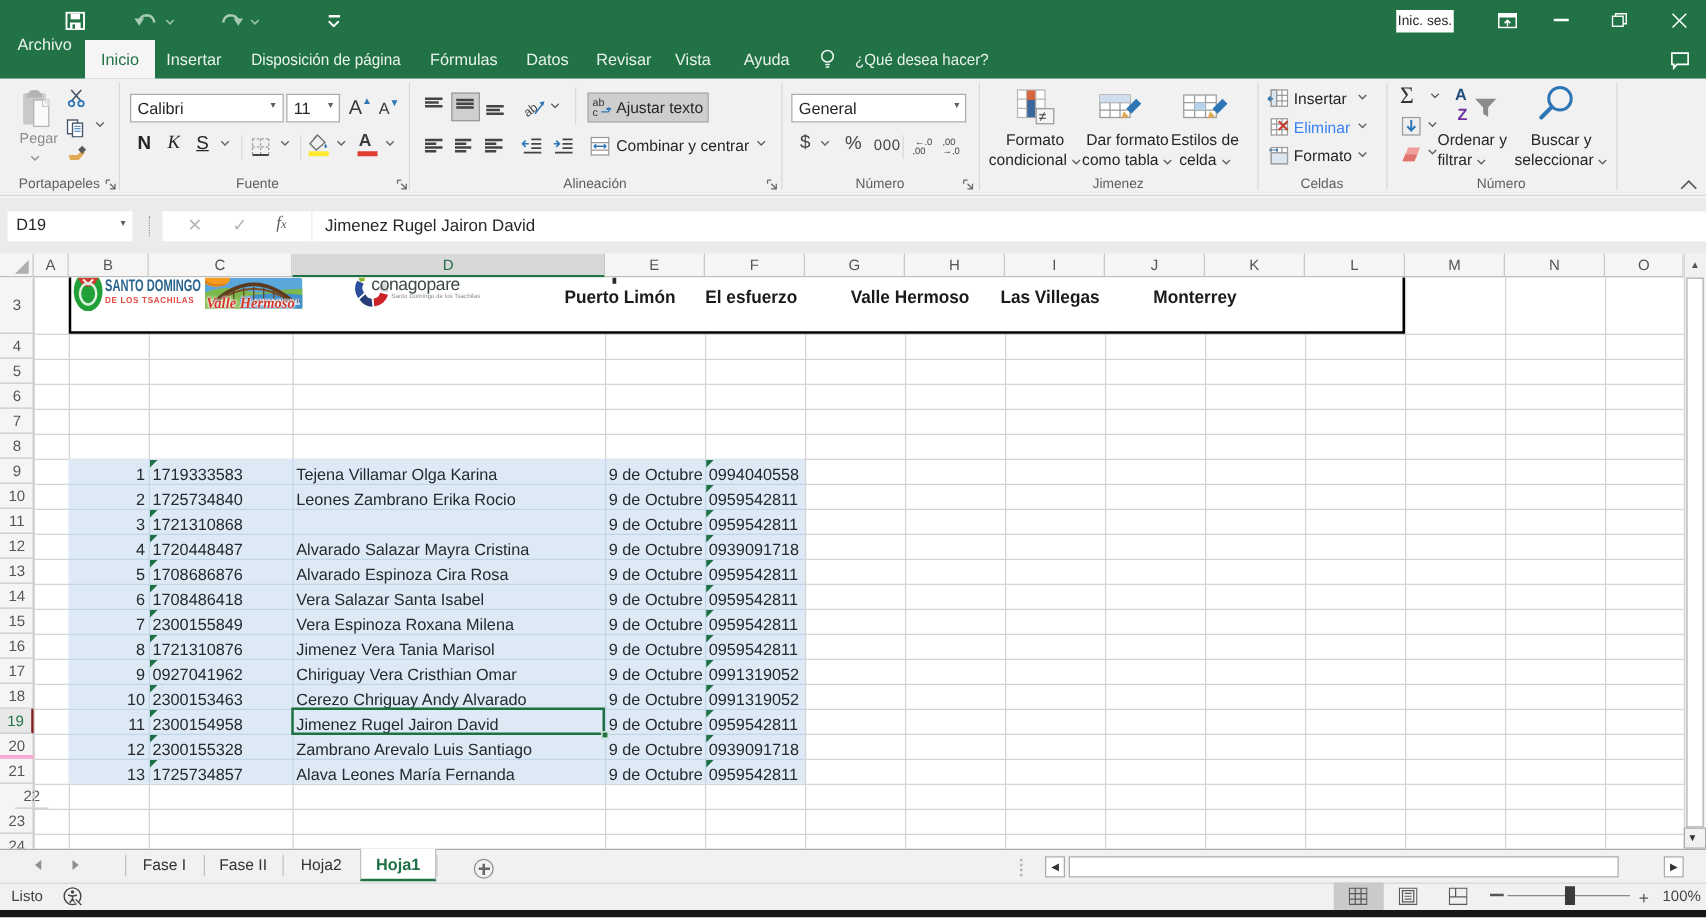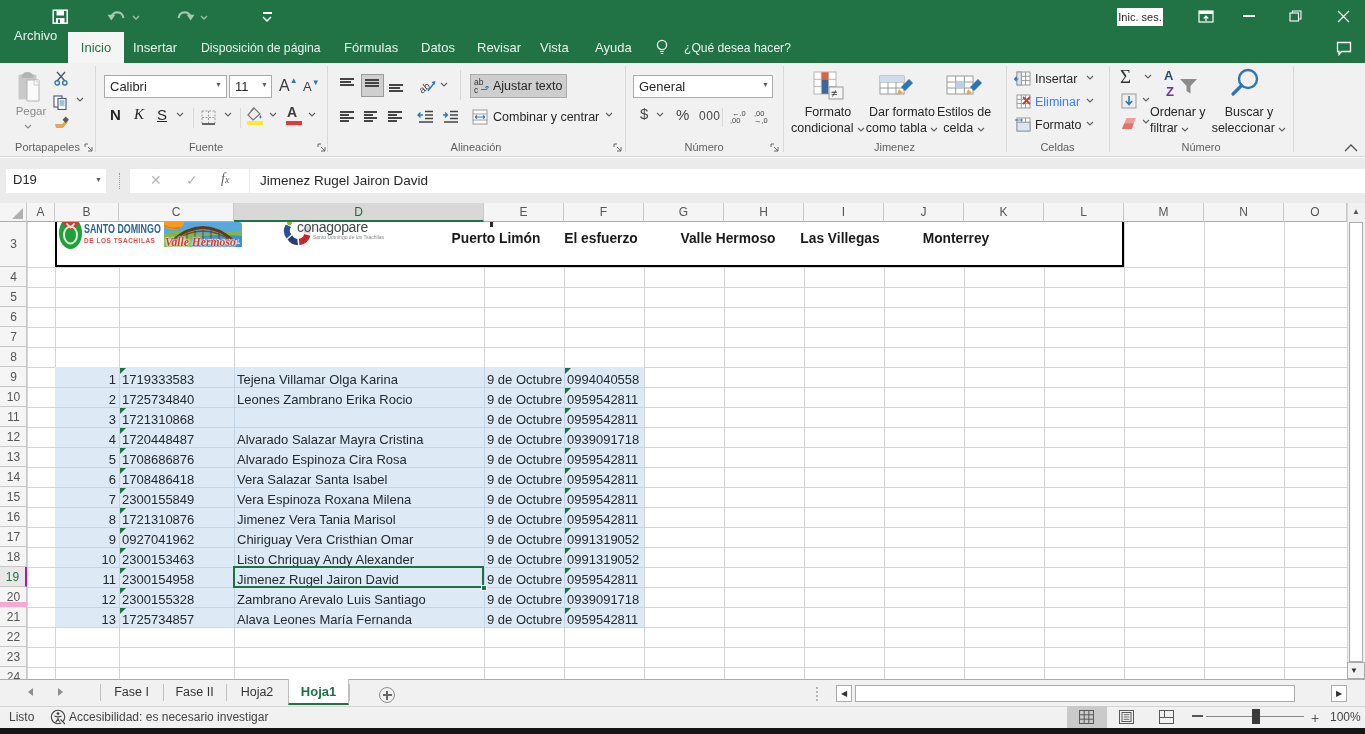--- a/index.html
+++ b/index.html
@@ -372,24 +372,24 @@
 <div class="abs" style="left:0;top:145px;width:27px;height:20px;border-bottom:1px solid #c8c8c8;font-size:12px;color:#555;text-align:center;line-height:20px">9</div>
 <div class="abs" style="left:0;top:165px;width:27px;height:20px;border-bottom:1px solid #c8c8c8;font-size:12px;color:#555;text-align:center;line-height:20px">10</div>
 <div class="abs" style="left:0;top:185px;width:27px;height:20px;border-bottom:1px solid #c8c8c8;font-size:12px;color:#555;text-align:center;line-height:20px">11</div>
 <div class="abs" style="left:0;top:205px;width:27px;height:20px;border-bottom:1px solid #c8c8c8;font-size:12px;color:#555;text-align:center;line-height:20px">12</div>
 <div class="abs" style="left:0;top:225px;width:27px;height:20px;border-bottom:1px solid #c8c8c8;font-size:12px;color:#555;text-align:center;line-height:20px">13</div>
 <div class="abs" style="left:0;top:245px;width:27px;height:20px;border-bottom:1px solid #c8c8c8;font-size:12px;color:#555;text-align:center;line-height:20px">14</div>
 <div class="abs" style="left:0;top:265px;width:27px;height:20px;border-bottom:1px solid #c8c8c8;font-size:12px;color:#555;text-align:center;line-height:20px">15</div>
 <div class="abs" style="left:0;top:285px;width:27px;height:20px;border-bottom:1px solid #c8c8c8;font-size:12px;color:#555;text-align:center;line-height:20px">16</div>
 <div class="abs" style="left:0;top:305px;width:27px;height:20px;border-bottom:1px solid #c8c8c8;font-size:12px;color:#555;text-align:center;line-height:20px">17</div>
 <div class="abs" style="left:0;top:325px;width:27px;height:20px;border-bottom:1px solid #c8c8c8;font-size:12px;color:#555;text-align:center;line-height:20px">18</div>
-<div class="abs" style="left:0;top:345px;width:27px;height:20px;background:#e8e8e8;border-right:2px solid #a21caf;border-bottom:1px solid #c8c8c8;font-size:12px;color:#217346;text-align:center;line-height:20px">19</div>
-<div class="abs" style="left:0;top:365px;width:27px;height:20px;border-bottom:5px solid #f9a8d4;font-size:12px;color:#555;text-align:center;line-height:20px">20</div>
+<div class="abs" style="left:0;top:345px;width:27px;height:20px;background:#e8e8e8;border-right:2px solid #7f1d1d;border-bottom:1px solid #c8c8c8;font-size:12px;color:#217346;text-align:center;line-height:20px">19</div>
+<div class="abs" style="left:0;top:365px;width:27px;height:20px;border-bottom:3px solid #f9a8d4;font-size:12px;color:#555;text-align:center;line-height:20px">20</div>
 <div class="abs" style="left:0;top:385px;width:27px;height:20px;border-bottom:1px solid #c8c8c8;font-size:12px;color:#555;text-align:center;line-height:20px">21</div>
-<div class="abs" style="left:0;top:405px;width:27px;height:20px;border-bottom:1px solid #c8c8c8;font-size:12px;color:#555;text-align:center;line-height:20px">22</div>
+<div class="abs" style="left:12px;top:405px;width:27px;height:20px;border-bottom:1px solid #c8c8c8;font-size:12px;color:#555;text-align:center;line-height:20px">22</div>
 <div class="abs" style="left:0;top:425px;width:27px;height:20px;border-bottom:1px solid #c8c8c8;font-size:12px;color:#555;text-align:center;line-height:20px">23</div>
 <div class="abs" style="left:0;top:445px;width:27px;height:20px;border-bottom:1px solid #c8c8c8;font-size:12px;color:#555;text-align:center;line-height:20px">24</div>
 <div class="abs" style="left:27px;top:0;width:1px;height:457px;background:#d4d4d4"></div>
 <div class="abs" style="left:55px;top:0;width:1px;height:457px;background:#d4d4d4"></div>
 <div class="abs" style="left:119px;top:0;width:1px;height:457px;background:#d4d4d4"></div>
 <div class="abs" style="left:234px;top:0;width:1px;height:457px;background:#d4d4d4"></div>
 <div class="abs" style="left:484px;top:0;width:1px;height:457px;background:#d4d4d4"></div>
 <div class="abs" style="left:564px;top:0;width:1px;height:457px;background:#d4d4d4"></div>
 <div class="abs" style="left:644px;top:0;width:1px;height:457px;background:#d4d4d4"></div>
 <div class="abs" style="left:724px;top:0;width:1px;height:457px;background:#d4d4d4"></div>
@@ -532,21 +532,21 @@
 <div class="tri" style="left:565px;top:286px"></div>
 <div class="celltxt" style="left:55px;top:308px;width:61px;text-align:right">9</div>
 <div class="celltxt" style="left:122px;top:308px">0927041962</div>
 <div class="celltxt" style="left:237px;top:308px">Chiriguay Vera Cristhian Omar</div>
 <div class="celltxt" style="left:487px;top:308px">9 de Octubre</div>
 <div class="celltxt" style="left:567px;top:308px">0991319052</div>
 <div class="tri" style="left:120px;top:306px"></div>
 <div class="tri" style="left:565px;top:306px"></div>
 <div class="celltxt" style="left:55px;top:328px;width:61px;text-align:right">10</div>
 <div class="celltxt" style="left:122px;top:328px">2300153463</div>
-<div class="celltxt" style="left:237px;top:328px">Listo Chriguay Andy Alexander</div>
+<div class="celltxt" style="left:237px;top:328px">Cerezo Chriguay Andy Alvarado</div>
 <div class="celltxt" style="left:487px;top:328px">9 de Octubre</div>
 <div class="celltxt" style="left:567px;top:328px">0991319052</div>
 <div class="tri" style="left:120px;top:326px"></div>
 <div class="tri" style="left:565px;top:326px"></div>
 <div class="celltxt" style="left:55px;top:348px;width:61px;text-align:right">11</div>
 <div class="celltxt" style="left:122px;top:348px">2300154958</div>
 <div class="celltxt" style="left:237px;top:348px">Jimenez Rugel Jairon David</div>
 <div class="celltxt" style="left:487px;top:348px">9 de Octubre</div>
 <div class="celltxt" style="left:567px;top:348px">0959542811</div>
 <div class="tri" style="left:120px;top:346px"></div>
@@ -594,21 +594,20 @@
 <div class="abs" style="left:1331px;top:685px;width:16px;height:17px;background:#fdfdfd;border:1px solid #ababab;text-align:center;font-size:8px;color:#333;line-height:16px">▶</div>
 <div class="abs" style="left:0;top:706px;width:1365px;height:22px;background:#f1f1f1;border-top:1px solid #d5d5d5"></div>
 <div class="abs" style="left:9px;top:706px;font-size:12px;color:#444;line-height:22px">Listo</div>
 <svg class="abs" style="left:50px;top:709px" width="16" height="16" viewBox="0 0 16 16">
 <circle cx="8" cy="8" r="6.7" fill="none" stroke="#444" stroke-width="1.1"></circle>
 <circle cx="8" cy="4.6" r="1.4" fill="#444"></circle>
 <path d="M4.5 7 Q8 8.6 11.5 7 M8 8.4 L8 10.2 M8 10.2 L5.8 13.2 M8 10.2 L10.2 13.2" stroke="#444" stroke-width="1.1" fill="none"></path>
 <path d="M10 11 L15 16" stroke="#f1f1f1" stroke-width="2.4"></path>
 <path d="M10.5 10.5 L15 15" stroke="#444" stroke-width="1.1"></path>
 </svg>
-<div class="abs" style="left:69px;top:706px;font-size:12px;color:#444;line-height:22px">Accesibilidad: es necesario investigar</div>
 <div class="abs" style="left:1067px;top:706px;width:40px;height:22px;background:#cacaca"></div>
 <svg class="abs" style="left:1079px;top:710px" width="15" height="14" viewBox="0 0 15 14">
 <rect x="0.5" y="0.5" width="14" height="13" fill="none" stroke="#595959" stroke-width="1"></rect>
 <path d="M0.5 4.8 h14 M0.5 9.2 h14 M5.2 0.5 v13 M9.8 0.5 v13" stroke="#595959" stroke-width="1"></path>
 </svg>
 <svg class="abs" style="left:1119px;top:710px" width="15" height="14" viewBox="0 0 15 14">
 <rect x="0.5" y="0.5" width="14" height="13" fill="none" stroke="#595959" stroke-width="1"></rect>
 <rect x="3" y="2.5" width="9" height="9" fill="none" stroke="#595959" stroke-width="1"></rect>
 <path d="M4.7 4.7 h5.6 M4.7 7 h5.6 M4.7 9.3 h5.6" stroke="#595959" stroke-width="0.9"></path>
 </svg>

